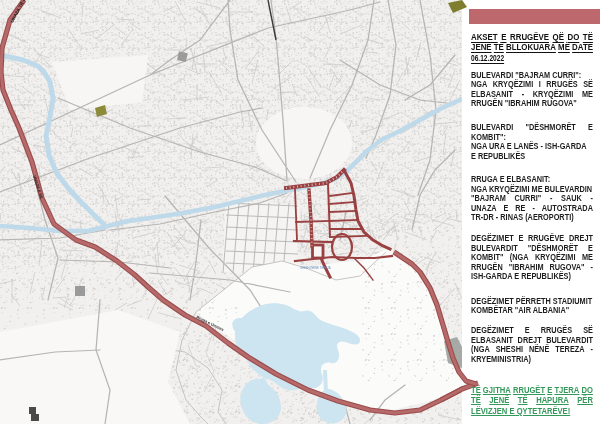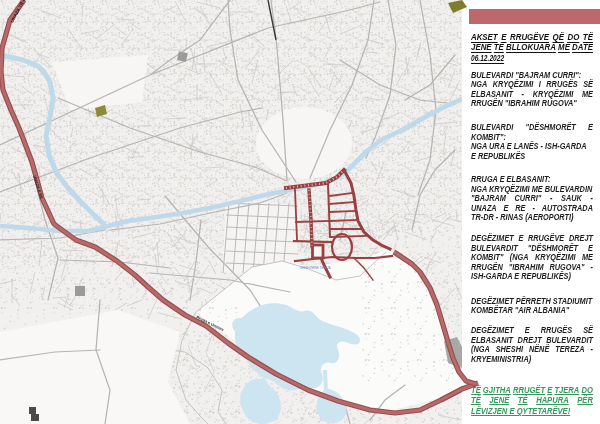--- a/index.html
+++ b/index.html
@@ -1,17 +1,17 @@
 <!DOCTYPE html>
 <html><head>
 <meta charset="utf-8">
 <style>
 html,body{margin:0;padding:0;background:#fff;}
 #stage{position:relative;width:600px;height:424px;overflow:hidden;font-family:"Liberation Sans",sans-serif;}
-#panel{position:absolute;left:462px;top:0;width:138px;height:364px;font-style:italic;}
+#panel{position:absolute;left:462px;top:0;width:138px;height:364px;}
 #redbar{position:absolute;left:7px;top:9px;width:131px;height:14.5px;background:#bd686c;}
 .para{position:absolute;left:9px;font-weight:bold;color:#1d1d1d;transform-origin:0 0;}
 .body{font-size:8.6px;width:143px;transform:scaleX(0.853);}
 .body .jl,.body .ll{height:9.55px;line-height:9.55px;}
 .title{font-size:9.9px;color:#111;width:153px;transform:scaleX(0.797);}
 .title .jl,.title .ll{height:10.35px;line-height:10.15px;text-decoration:underline;text-underline-offset:1.5px;}
 .title .ll{display:inline-block;font-size:8.3px;height:8.6px;line-height:7.6px;}
 .green{font-size:8.8px;color:#33985a;width:141px;transform:scaleX(0.865);}
 .green .jl,.green .ll{height:10.3px;line-height:9.7px;text-decoration:underline;text-underline-offset:1.2px;}
 .green .ll{display:inline-block;}

